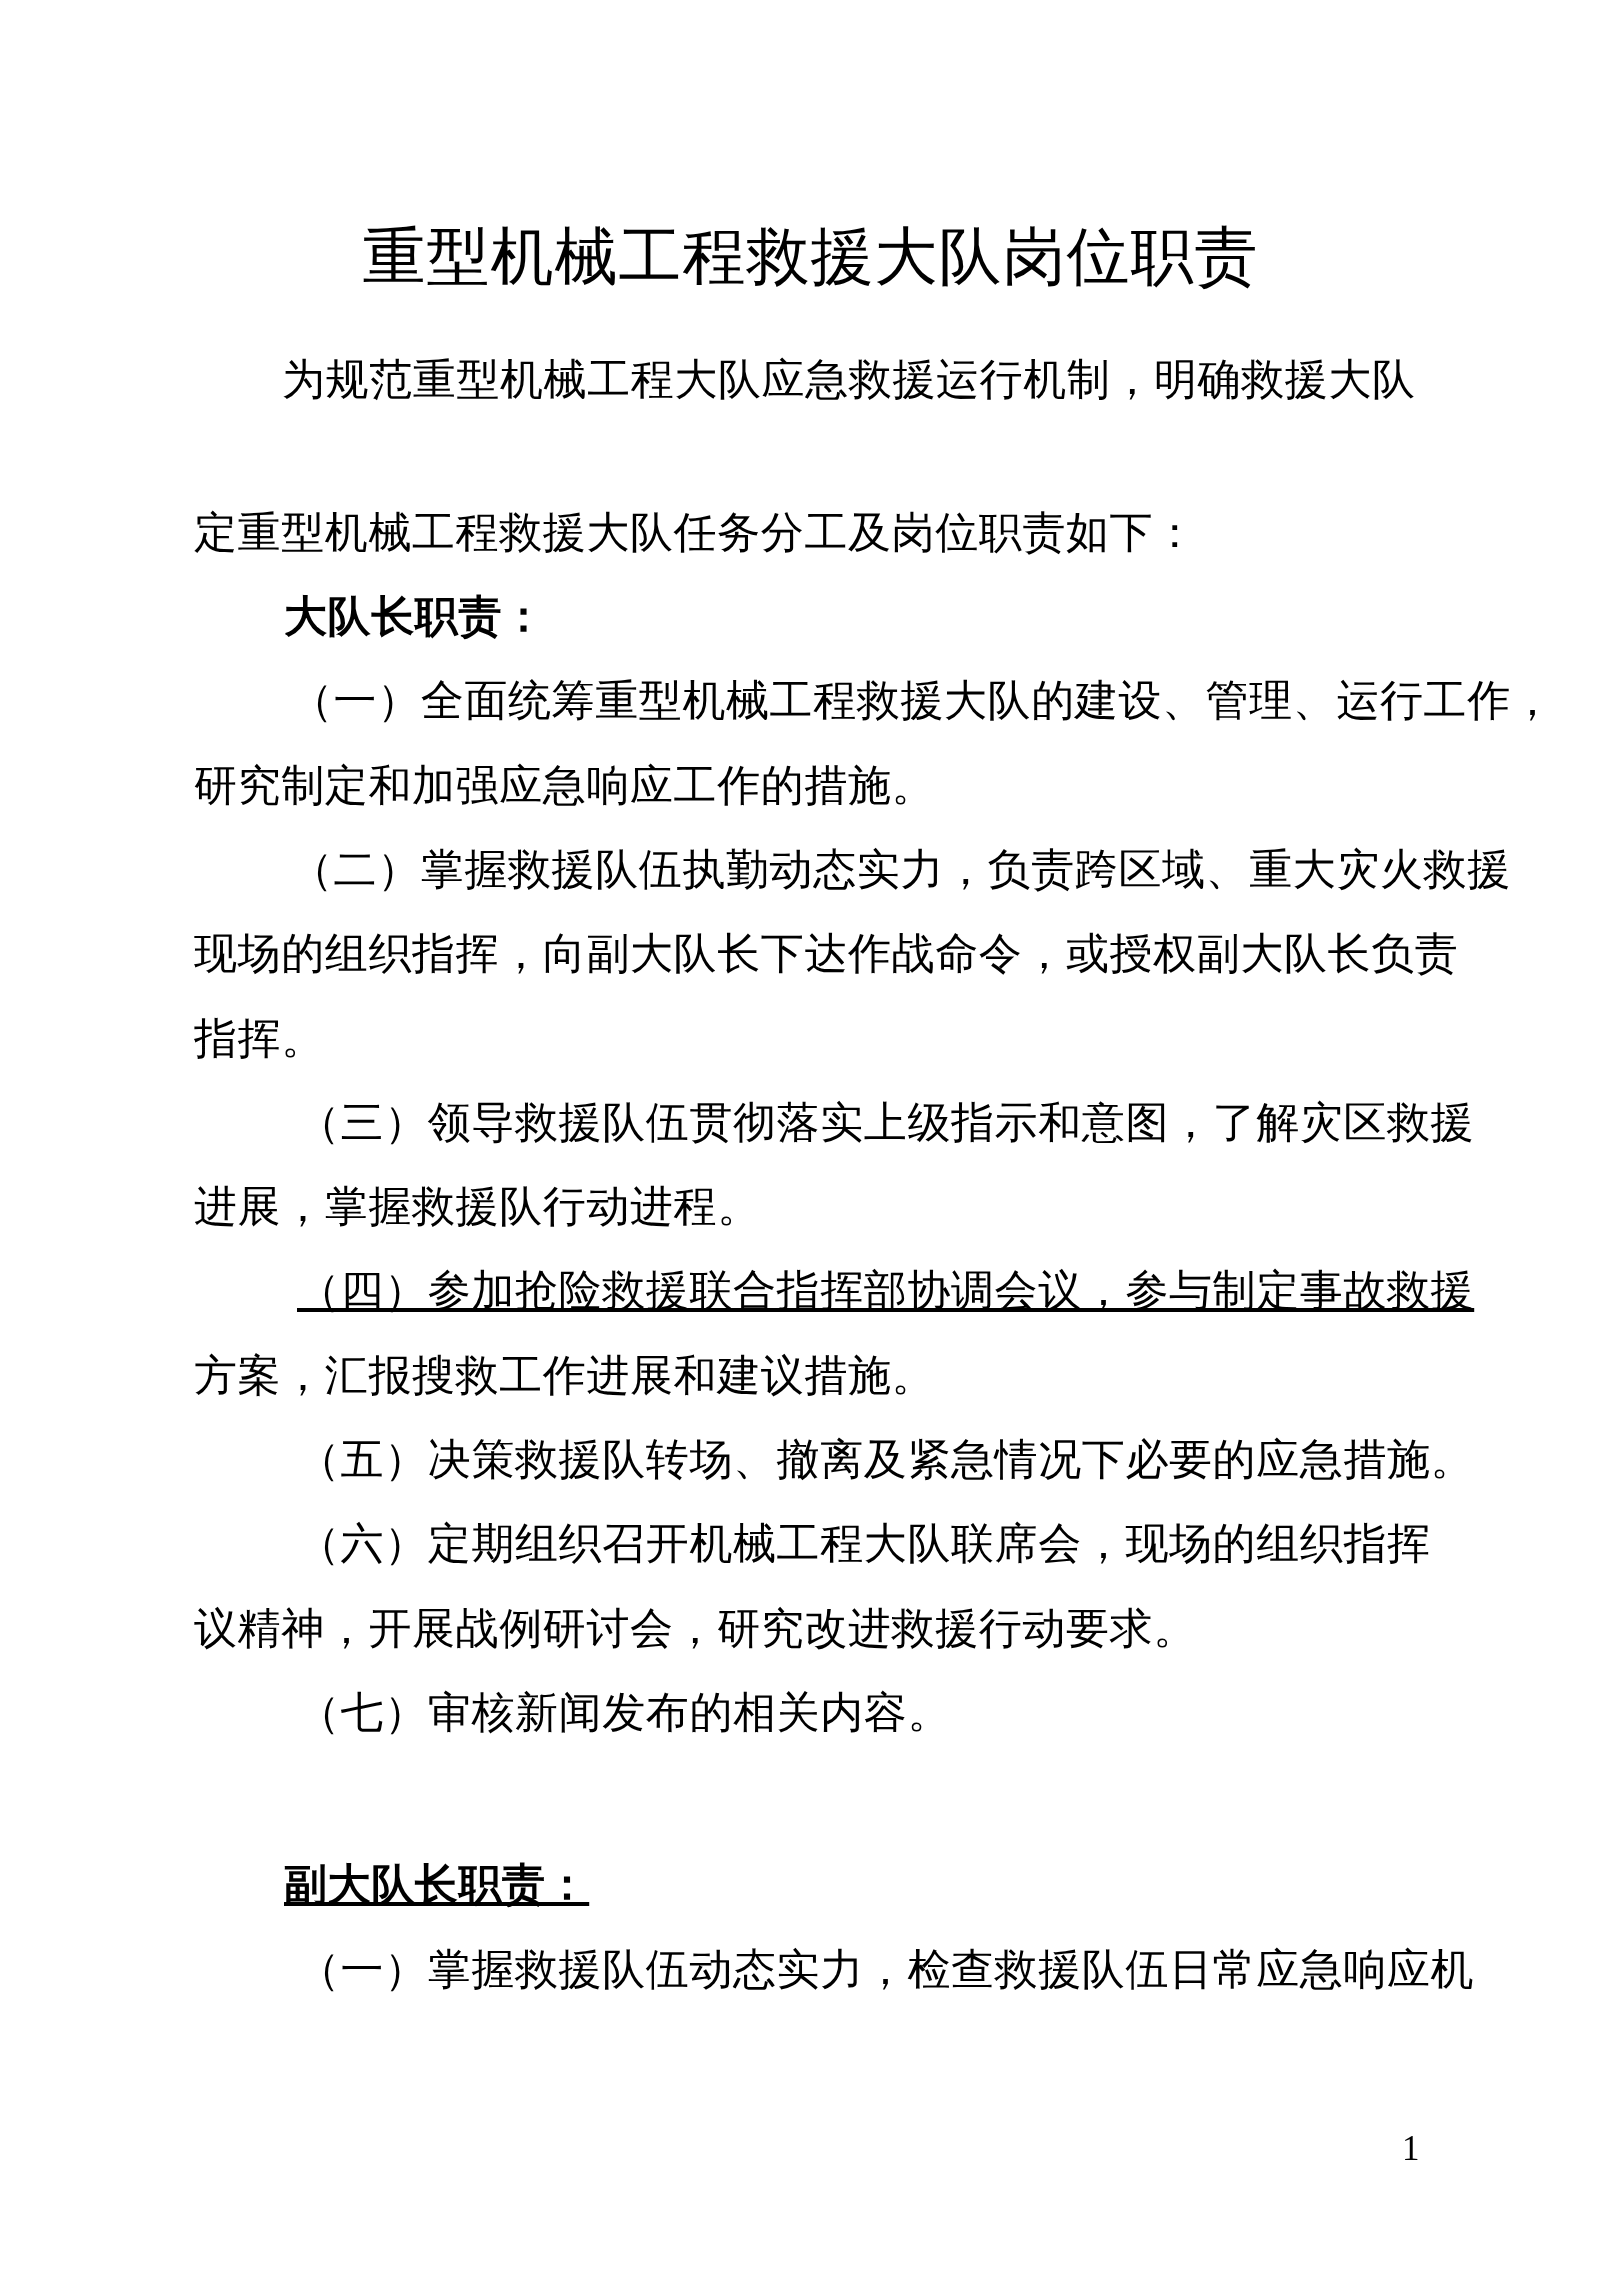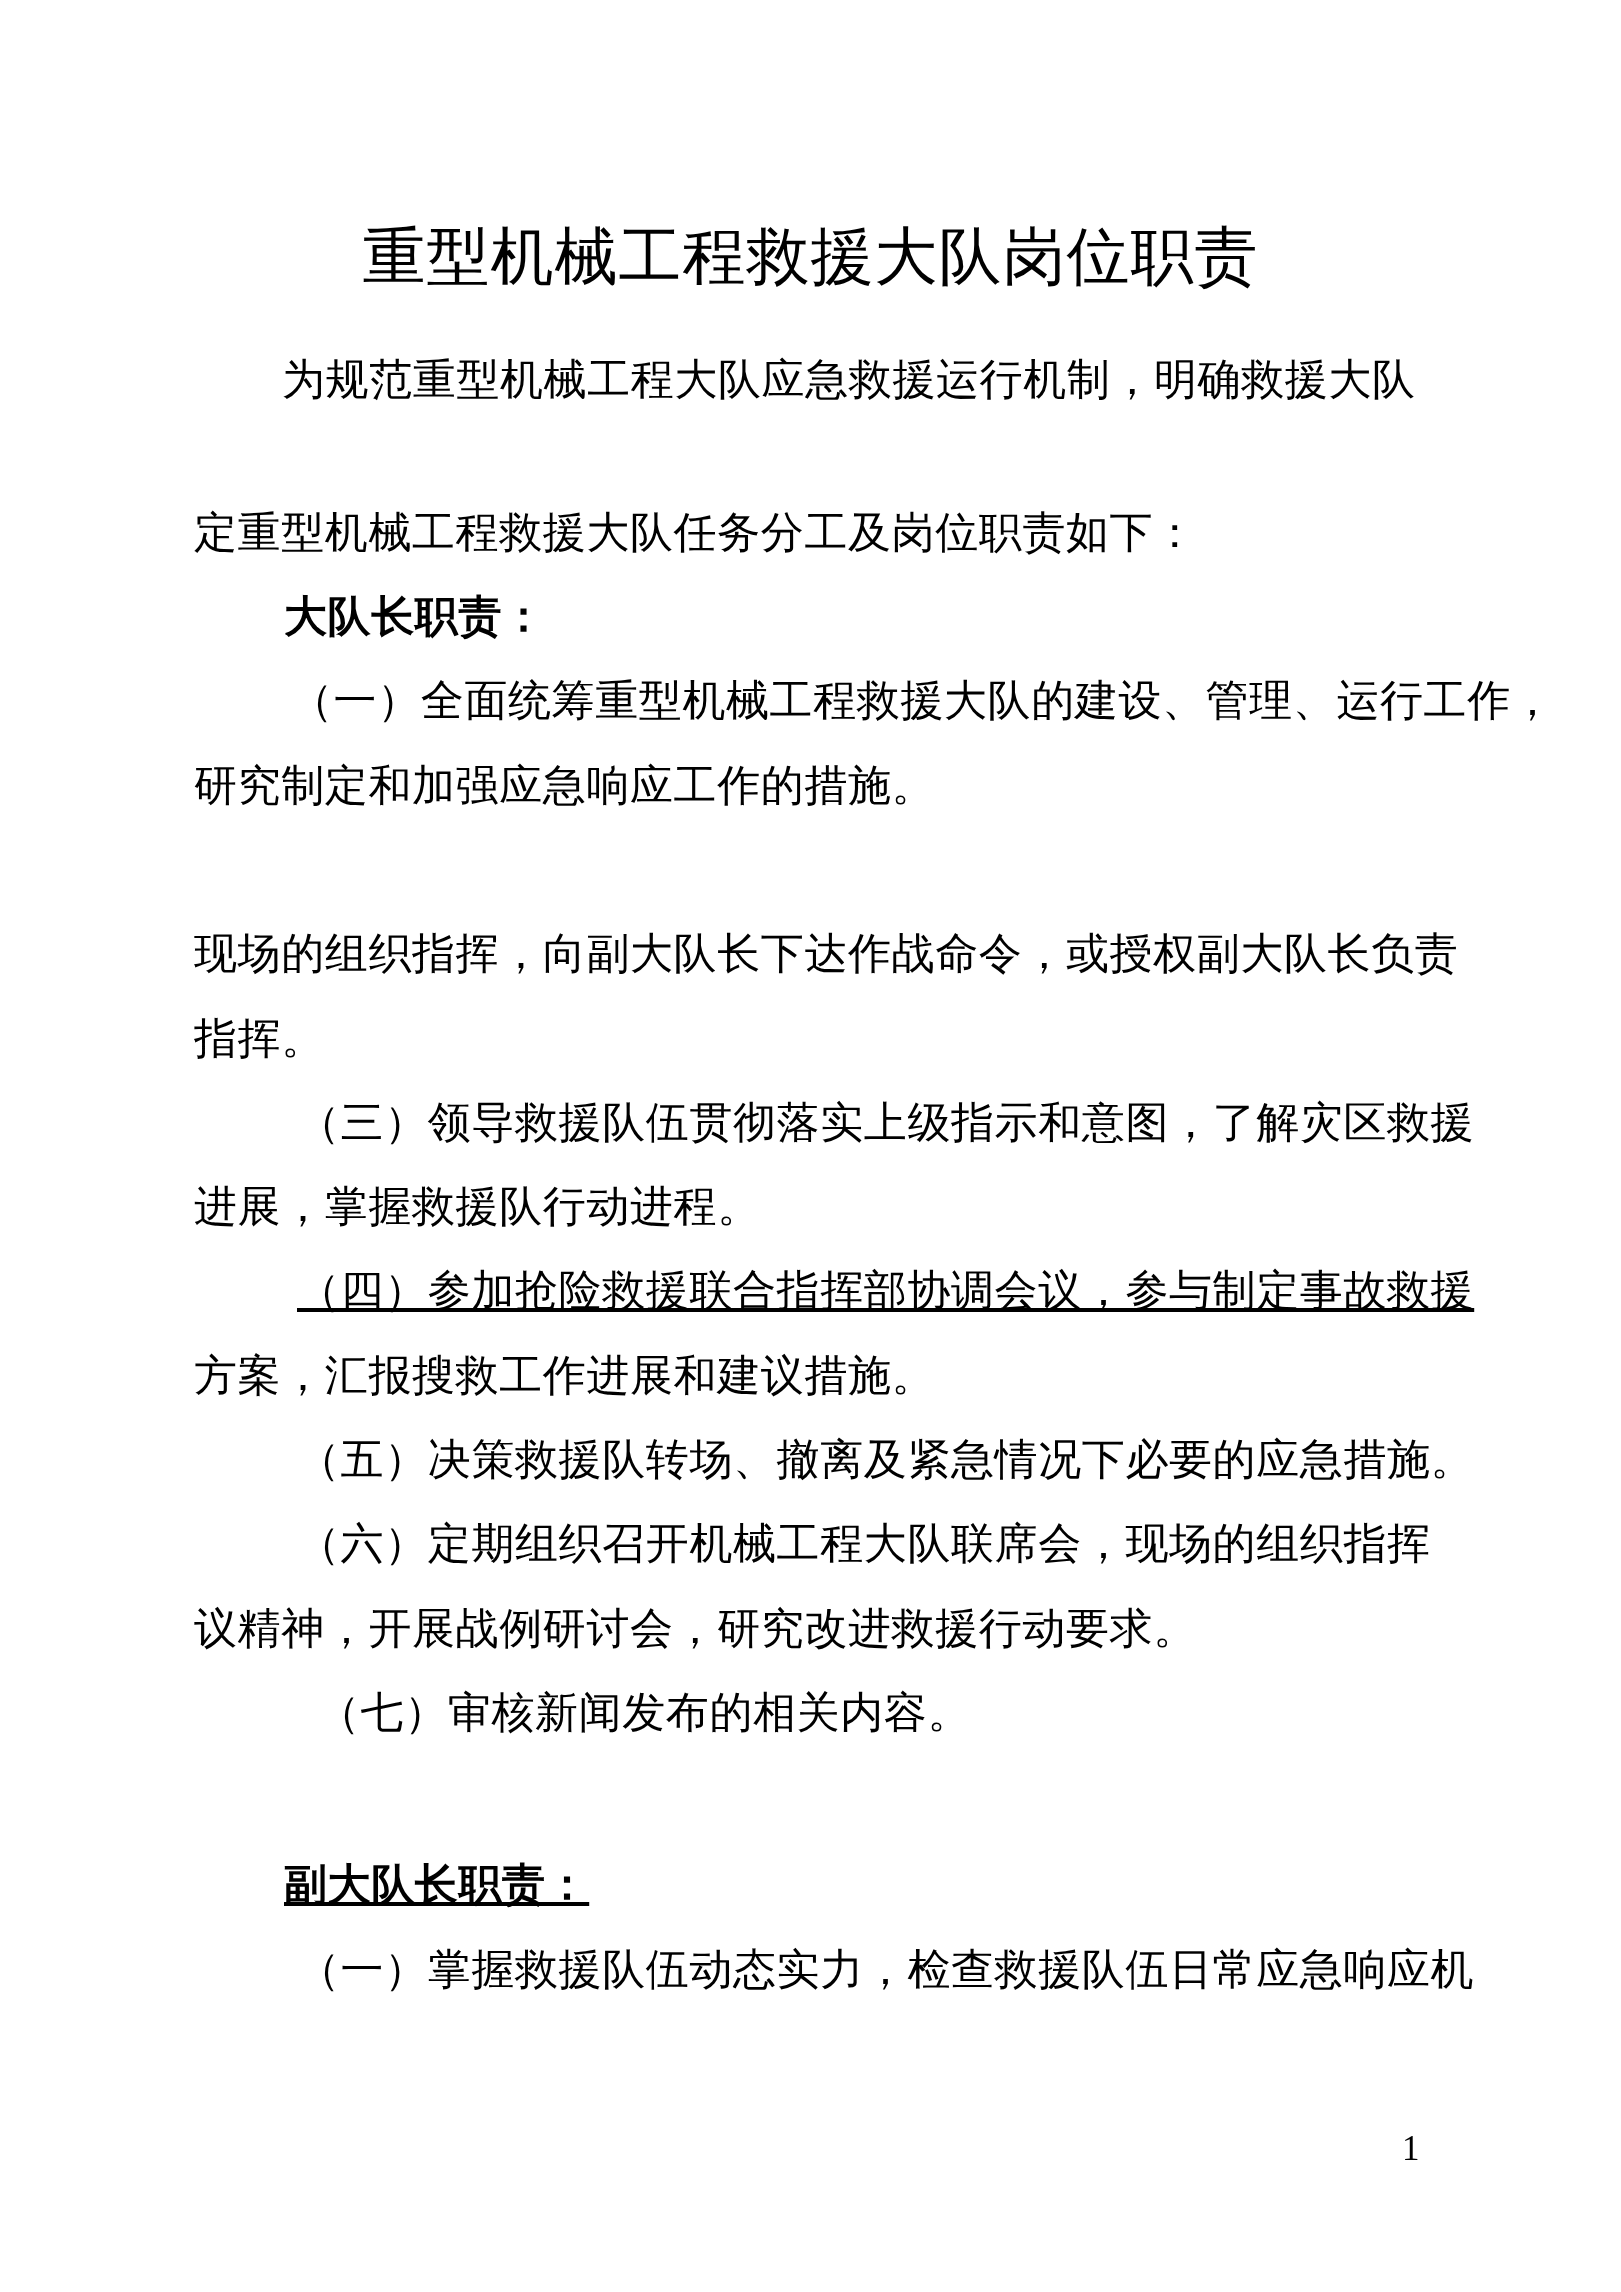--- a/index.html
+++ b/index.html
@@ -66,35 +66,36 @@
   <div class="title">重型机械工程救援大队岗位职责</div>
 
   <div class="line indent" style="top:336px;">为规范重型机械工程大队应急救援运行机制，明确救援大队</div>
   <div class="line" style="top:505px;">定重型机械工程救援大队任务分工及岗位职责如下：</div>
 
   <div class="line heading" style="top:589px;">大队长职责：</div>
 
   <div class="line" style="top:758px;">研究制定和加强应急响应工作的措施。</div>
   <div class="line indent-s" style="top:673px;">（一）全面统筹重型机械工程救援大队的建设、管理、运行工作，</div>
 
+  <div class="line indent-s" style="top:842px;">（二）掌握救援队伍执勤动态实力，负责跨区域、重大灾火救援</div>
   <div class="line" style="top:926px;">现场的组织指挥，向副大队长下达作战命令，或授权副大队长负责</div>
   <div class="line" style="top:1011px;">指挥。</div>
 
   <div class="line indent-m" style="top:1095px;">（三）领导救援队伍贯彻落实上级指示和意图，了解灾区救援</div>
   <div class="line" style="top:1179px;">进展，掌握救援队行动进程。</div>
 
   <div class="line indent-m" style="top:1263px;text-decoration:underline;">（四）参加抢险救援联合指挥部协调会议，参与制定事故救援</div>
   <div class="line" style="top:1348px;">方案，汇报搜救工作进展和建议措施。</div>
 
   <div class="line indent-m" style="top:1432px;">（五）决策救援队转场、撤离及紧急情况下必要的应急措施。</div>
 
   <div class="line indent-m" style="top:1516px;">（六）定期组织召开机械工程大队联席会，现场的组织指挥</div>
   <div class="line" style="top:1601px;">议精神，开展战例研讨会，研究改进救援行动要求。</div>
 
-  <div class="line indent-m" style="top:1685px;margin-left:20px;">（七）审核新闻发布的相关内容。</div>
+  <div class="line indent-m" style="top:1685px;">（七）审核新闻发布的相关内容。</div>
 
   <div class="line heading" style="top:1857px;text-decoration:underline;">副大队长职责：</div>
 
   <div class="line indent-m" style="top:1942px;">（一）掌握救援队伍动态实力，检查救援队伍日常应急响应机</div>
 
   <div class="page-number">1</div>
 </div>
 
 
 </body></html>

